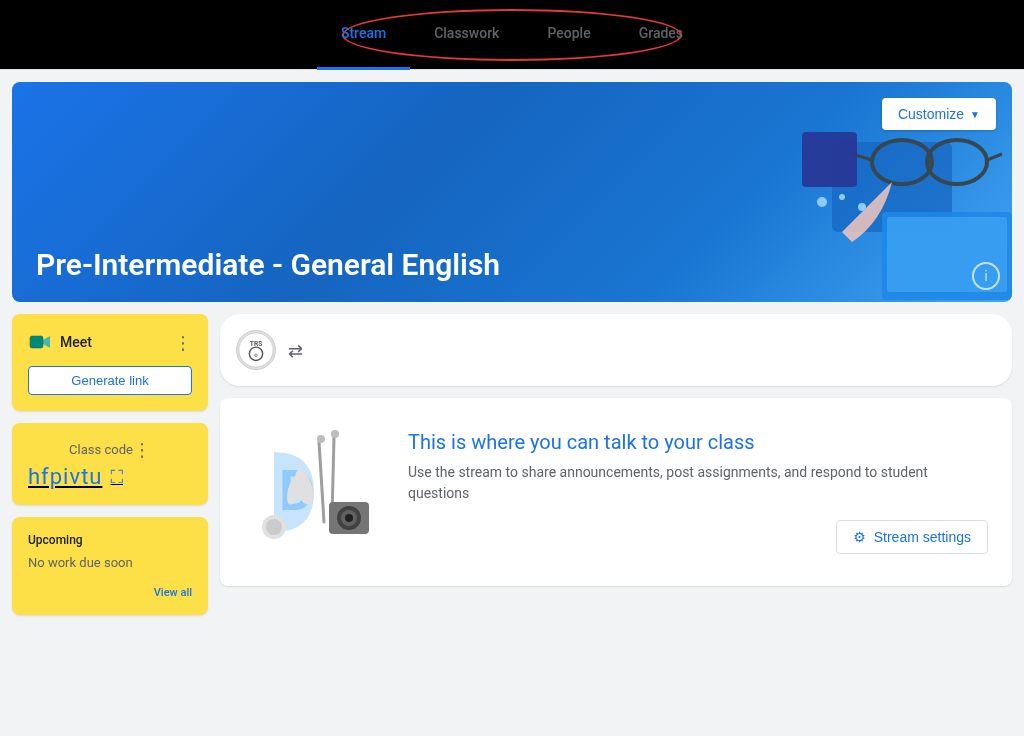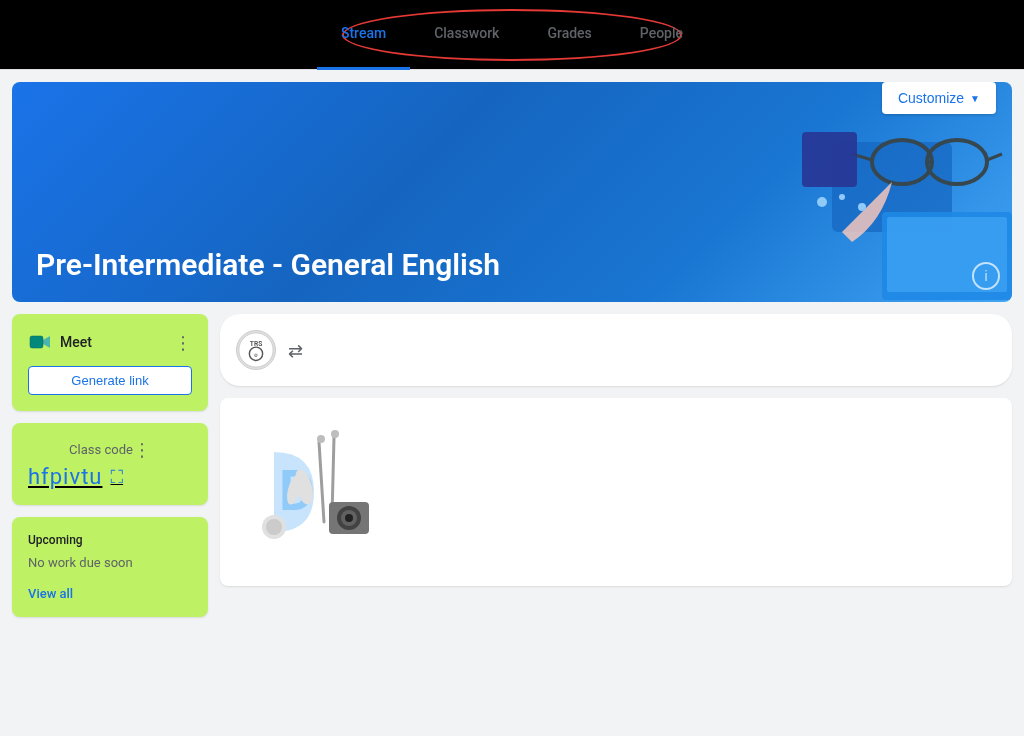--- a/index.html
+++ b/index.html
@@ -83,21 +83,21 @@
       color: #fff;
       font-size: 30px;
       font-weight: 600;
       padding: 20px 24px;
       z-index: 2;
       position: relative;
     }
 
     .banner-customize-btn {
       position: absolute;
-      top: 0;
+      top: 16px;
       right: 16px;
       background: #fff;
       border: none;
       border-radius: 4px;
       padding: 8px 16px;
       font-size: 14px;
       font-weight: 500;
       color: #1a73e8;
       cursor: pointer;
       display: flex;
@@ -145,21 +145,21 @@
     
     .sidebar {
       width: 196px;
       flex-shrink: 0;
       display: flex;
       flex-direction: column;
       gap: 12px;
     }
 
     .sidebar-card {
-      background: #bef264;
+      background: #fde047;
       border-radius: 8px;
       padding: 16px;
       box-shadow: 0 1px 2px rgba(0,0,0,0.1);
     }
 
     .meet-header {
       display: flex;
       align-items: center;
       justify-content: space-between;
       margin-bottom: 12px;
@@ -235,25 +235,26 @@
     }
 
     .no-work-text {
       font-size: 13px;
       color: #5f6368;
       margin-bottom: 16px;
     }
 
     .view-all-link {
       color: #1a73e8;
-      font-size: 13px;
+      font-size: 11px;
       font-weight: 500;
       cursor: pointer;
       text-decoration: none;
       display: block;
+      text-align: right;
     }
 
     
     .content-area {
       flex: 1;
       display: flex;
       flex-direction: column;
       gap: 12px;
     }
 
@@ -361,22 +362,22 @@
 <body>
 
 <nav class="top-nav">
   <div class="nav-oval-wrapper">
 
     <div class="oval-outline"></div>
 
     <div class="nav-tabs">
       <a class="nav-tab active">Stream</a>
       <a class="nav-tab">Classwork</a>
+      <a class="nav-tab">People</a>
       <a class="nav-tab">Grades</a>
-      <a class="nav-tab">People</a>
     </div>
   </div>
 </nav>
 
 <div class="banner">
 
   <svg class="banner-illustration" viewBox="0 0 500 220" xmlns="http://www.w3.org/2000/svg">
 
     <rect x="320" y="60" width="120" height="90" rx="6" fill="#1565c0" opacity="0.7"></rect>
 
@@ -483,17 +484,25 @@
           <circle cx="105" cy="96" r="4" fill="#212121"></circle>
 
           <ellipse cx="60" cy="65" rx="8" ry="18" fill="#e0e0e0" transform="rotate(-15, 60, 65)"></ellipse>
           <ellipse cx="50" cy="68" rx="6" ry="15" fill="#e0e0e0" transform="rotate(15, 50, 68)"></ellipse>
 
           <circle cx="30" cy="105" r="12" fill="#e0e0e0"></circle>
           <circle cx="30" cy="105" r="8" fill="#bdbdbd" opacity="0.6"></circle>
         </svg>
       </div>
 
+      <div class="stream-info-text">
+        <div class="stream-info-title">This is where you can talk to your class</div>
+        <div class="stream-info-desc">Use the stream to share announcements, post assignments, and respond to student questions</div>
+        <button class="stream-settings-btn">
+          <span>⚙</span>
+          <span>Stream settings</span>
+        </button>
+      </div>
     </div>
 
   </main>
 
 </div>
 
 </body></html>

